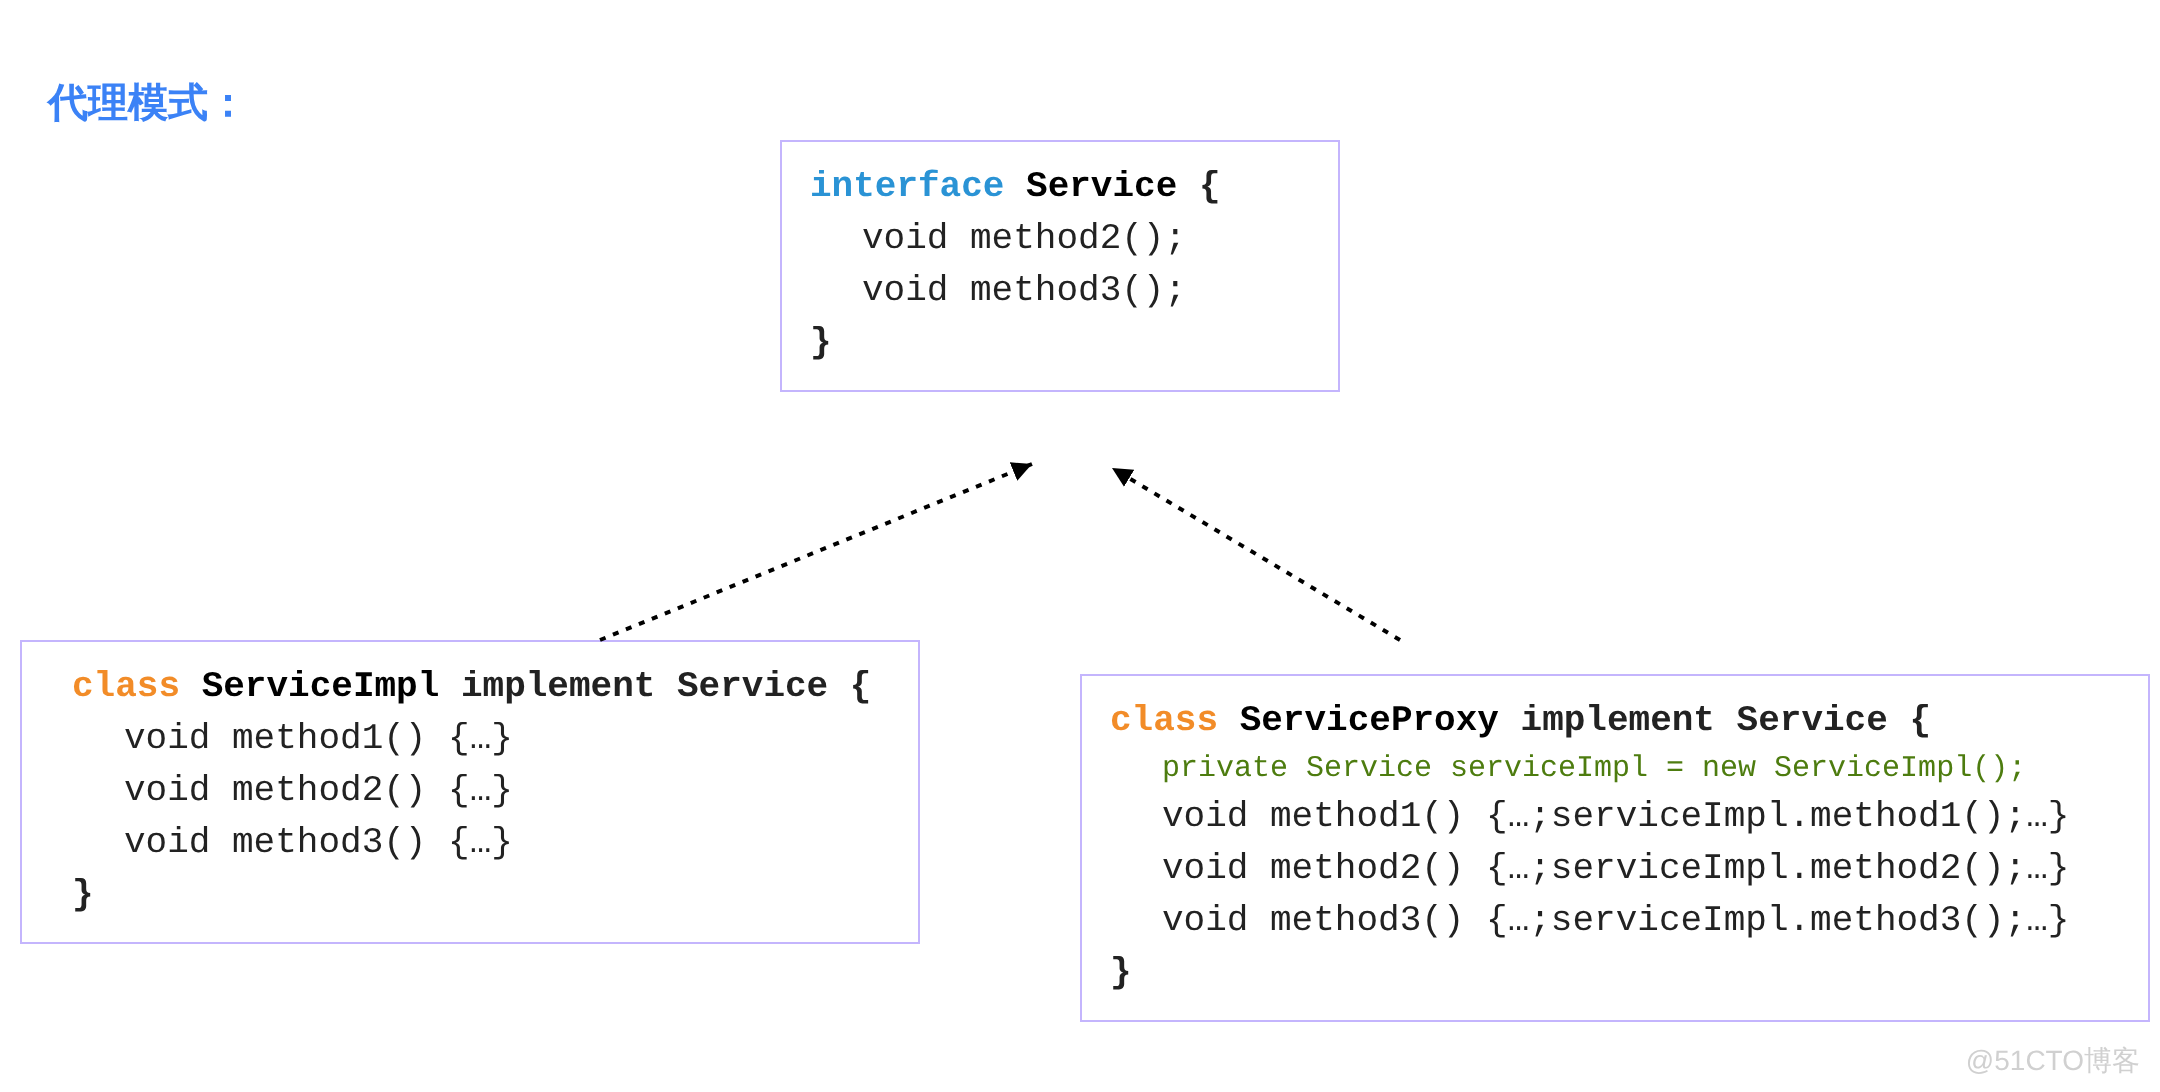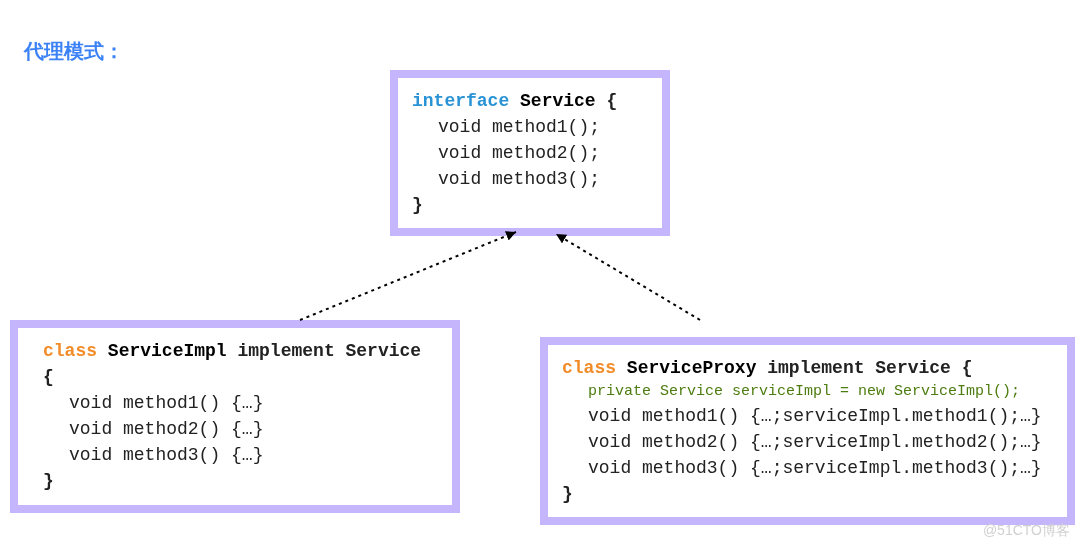--- a/index.html
+++ b/index.html
@@ -16,21 +16,21 @@
   .title {
     position: absolute;
     top: 38px;
     left: 24px;
     color: #3b82f6;
     font-size: 20px;
     font-weight: 600;
   }
   .box {
     position: absolute;
-    border: 8px solid #c4b5fd;
+    border: 1px solid #c4b5fd;
     background: #ffffff;
     padding: 10px 14px 10px 14px;
     font-family: Menlo, Consolas, "Courier New", monospace;
     font-size: 18px;
     line-height: 1.45;
     color: #222;
   }
   .kw-interface { color: #2A93D5; font-weight: bold; }
   .kw-class { color: #F28C28; font-weight: bold; }
   .name { font-weight: bold; color: #000; }
@@ -56,21 +56,20 @@
 <div class="title">代理模式：</div>
 
 <div class="box" style="left:390px; top:70px; width:280px;">
   <div>
     <span class="kw-interface">interface</span>
     <span> </span>
     <span class="name">Service</span>
     <span class="bold"> </span>
     <span class="bold">{</span>
   </div>
-  <div class="body-indent">void method1();</div>
   <div class="body-indent">void method2();</div>
   <div class="body-indent">void method3();</div>
   <div class="bold">}</div>
 </div>
 
 <div class="box" style="left:10px; top:320px; width:450px;padding-left:25px;">
   <div>
     <span class="kw-class">class</span>
     <span> </span>
     <span class="name">ServiceImpl</span>

